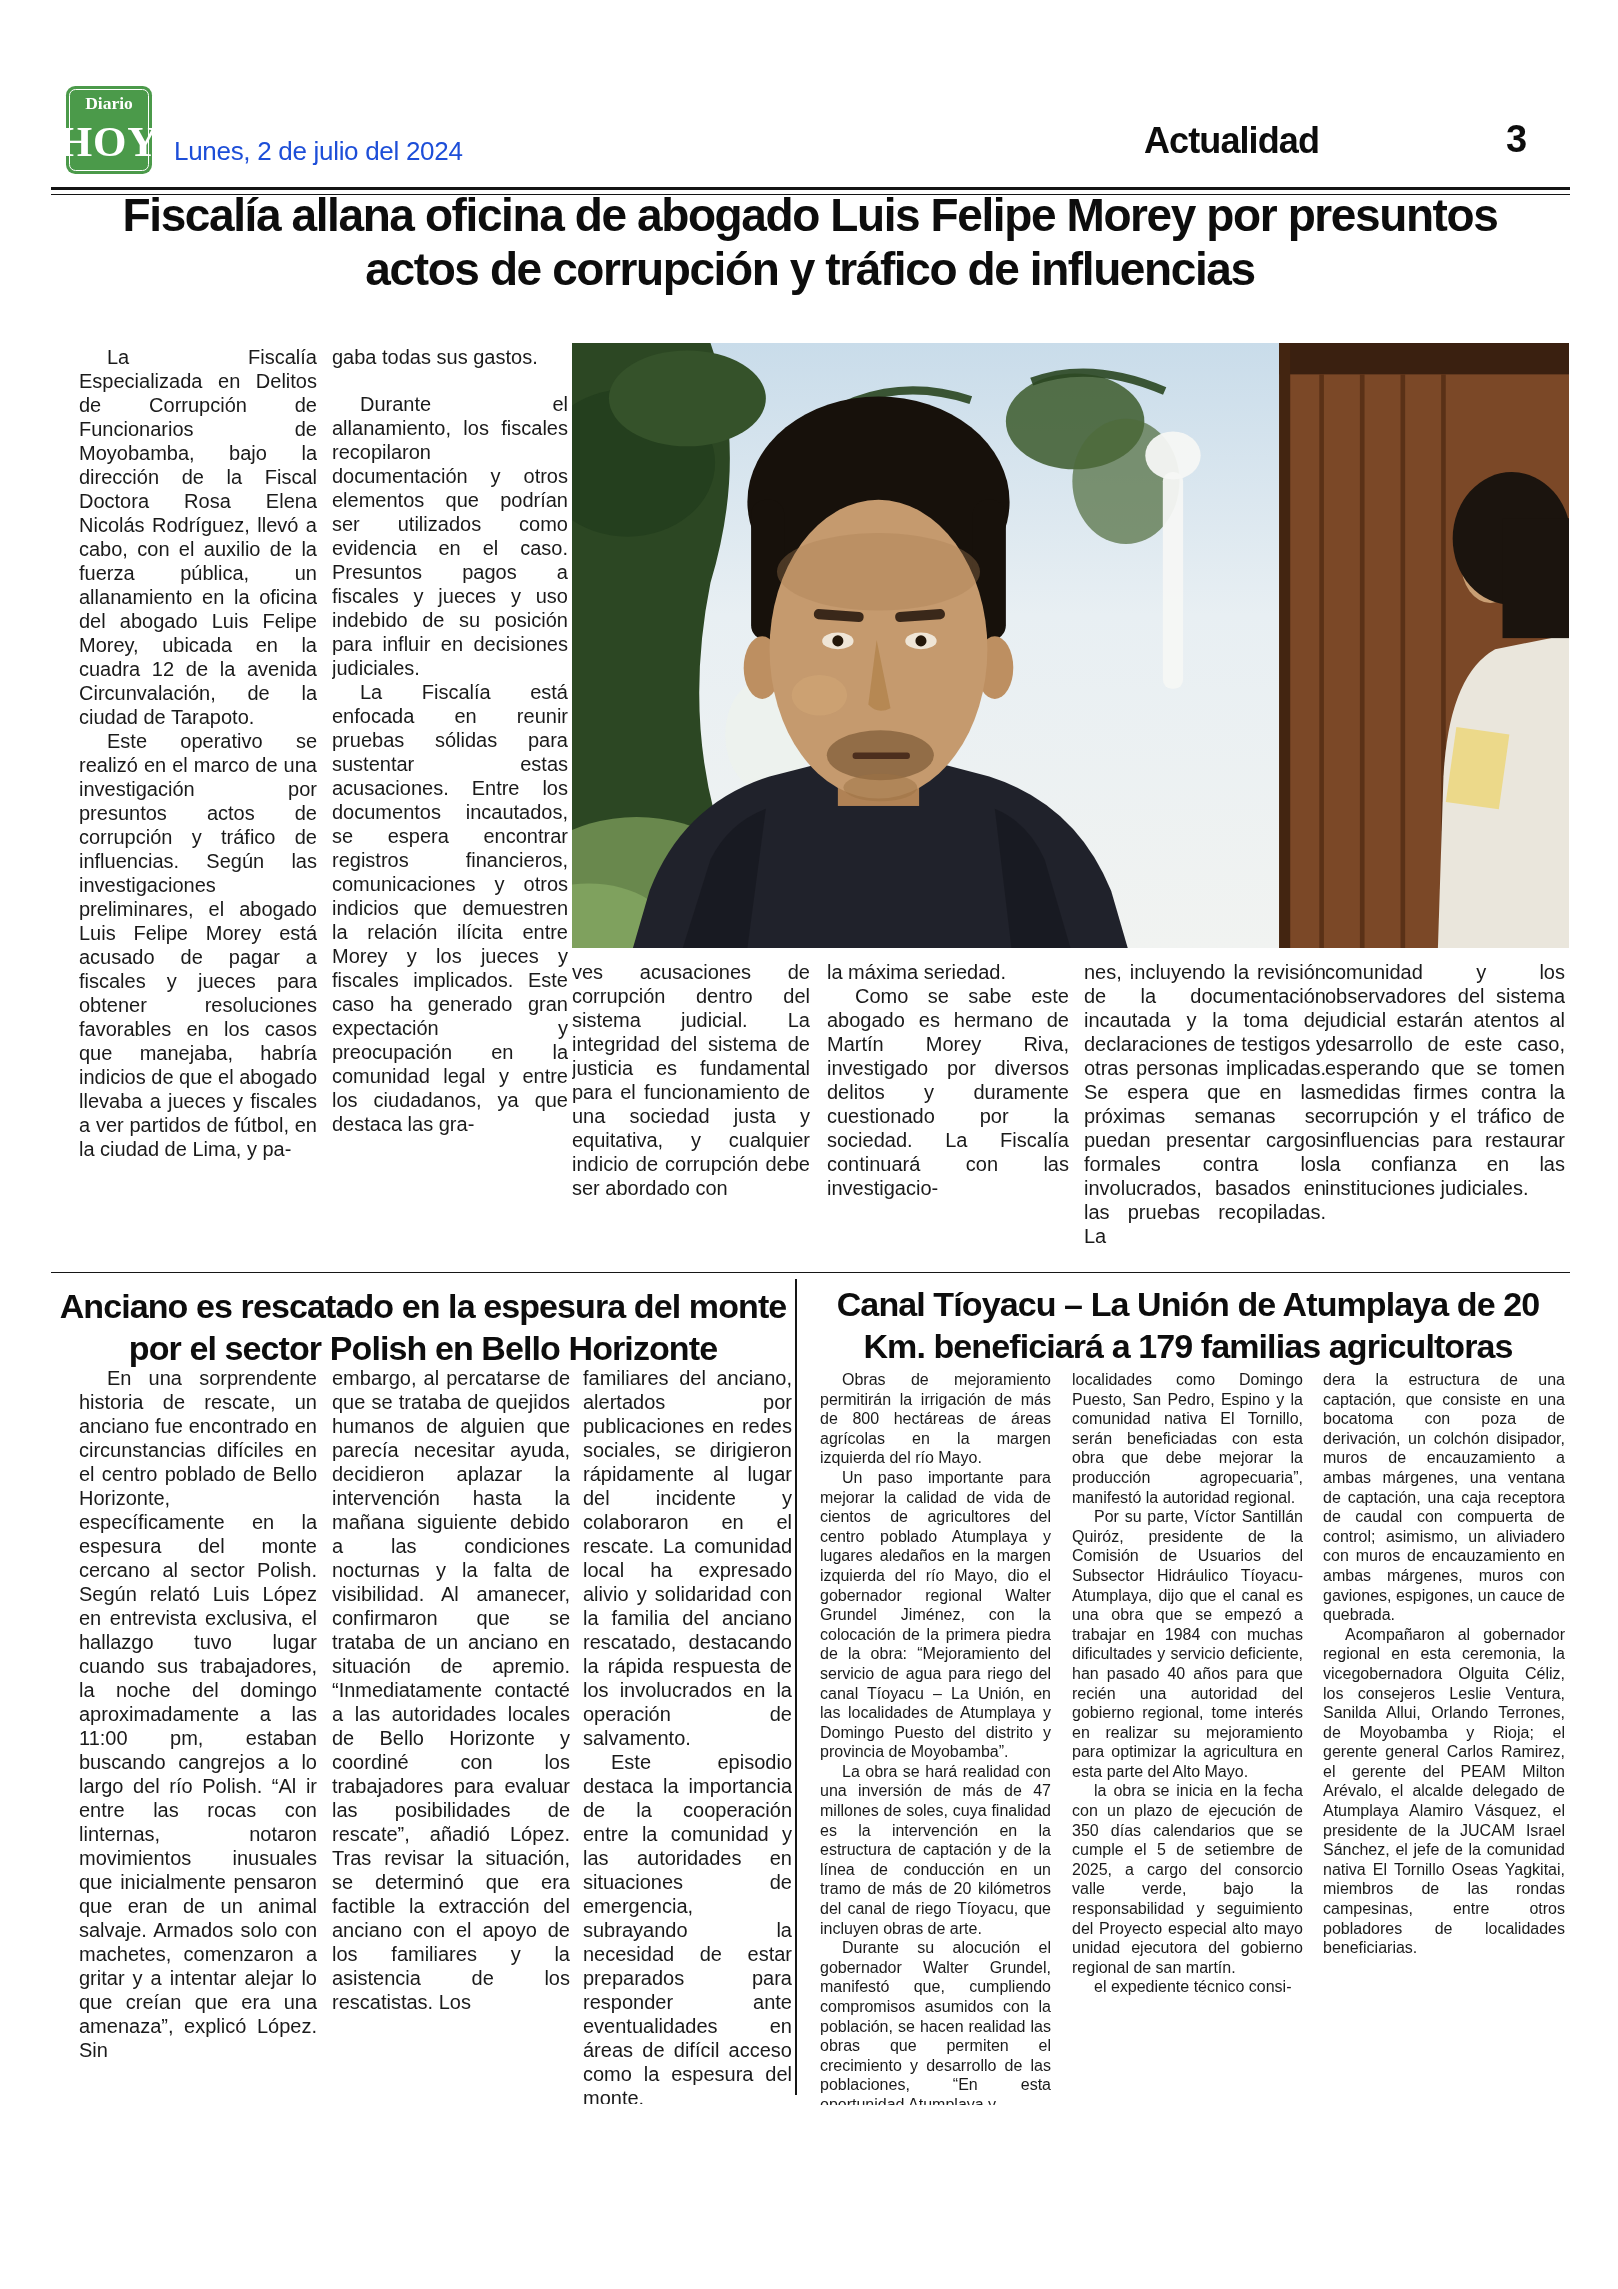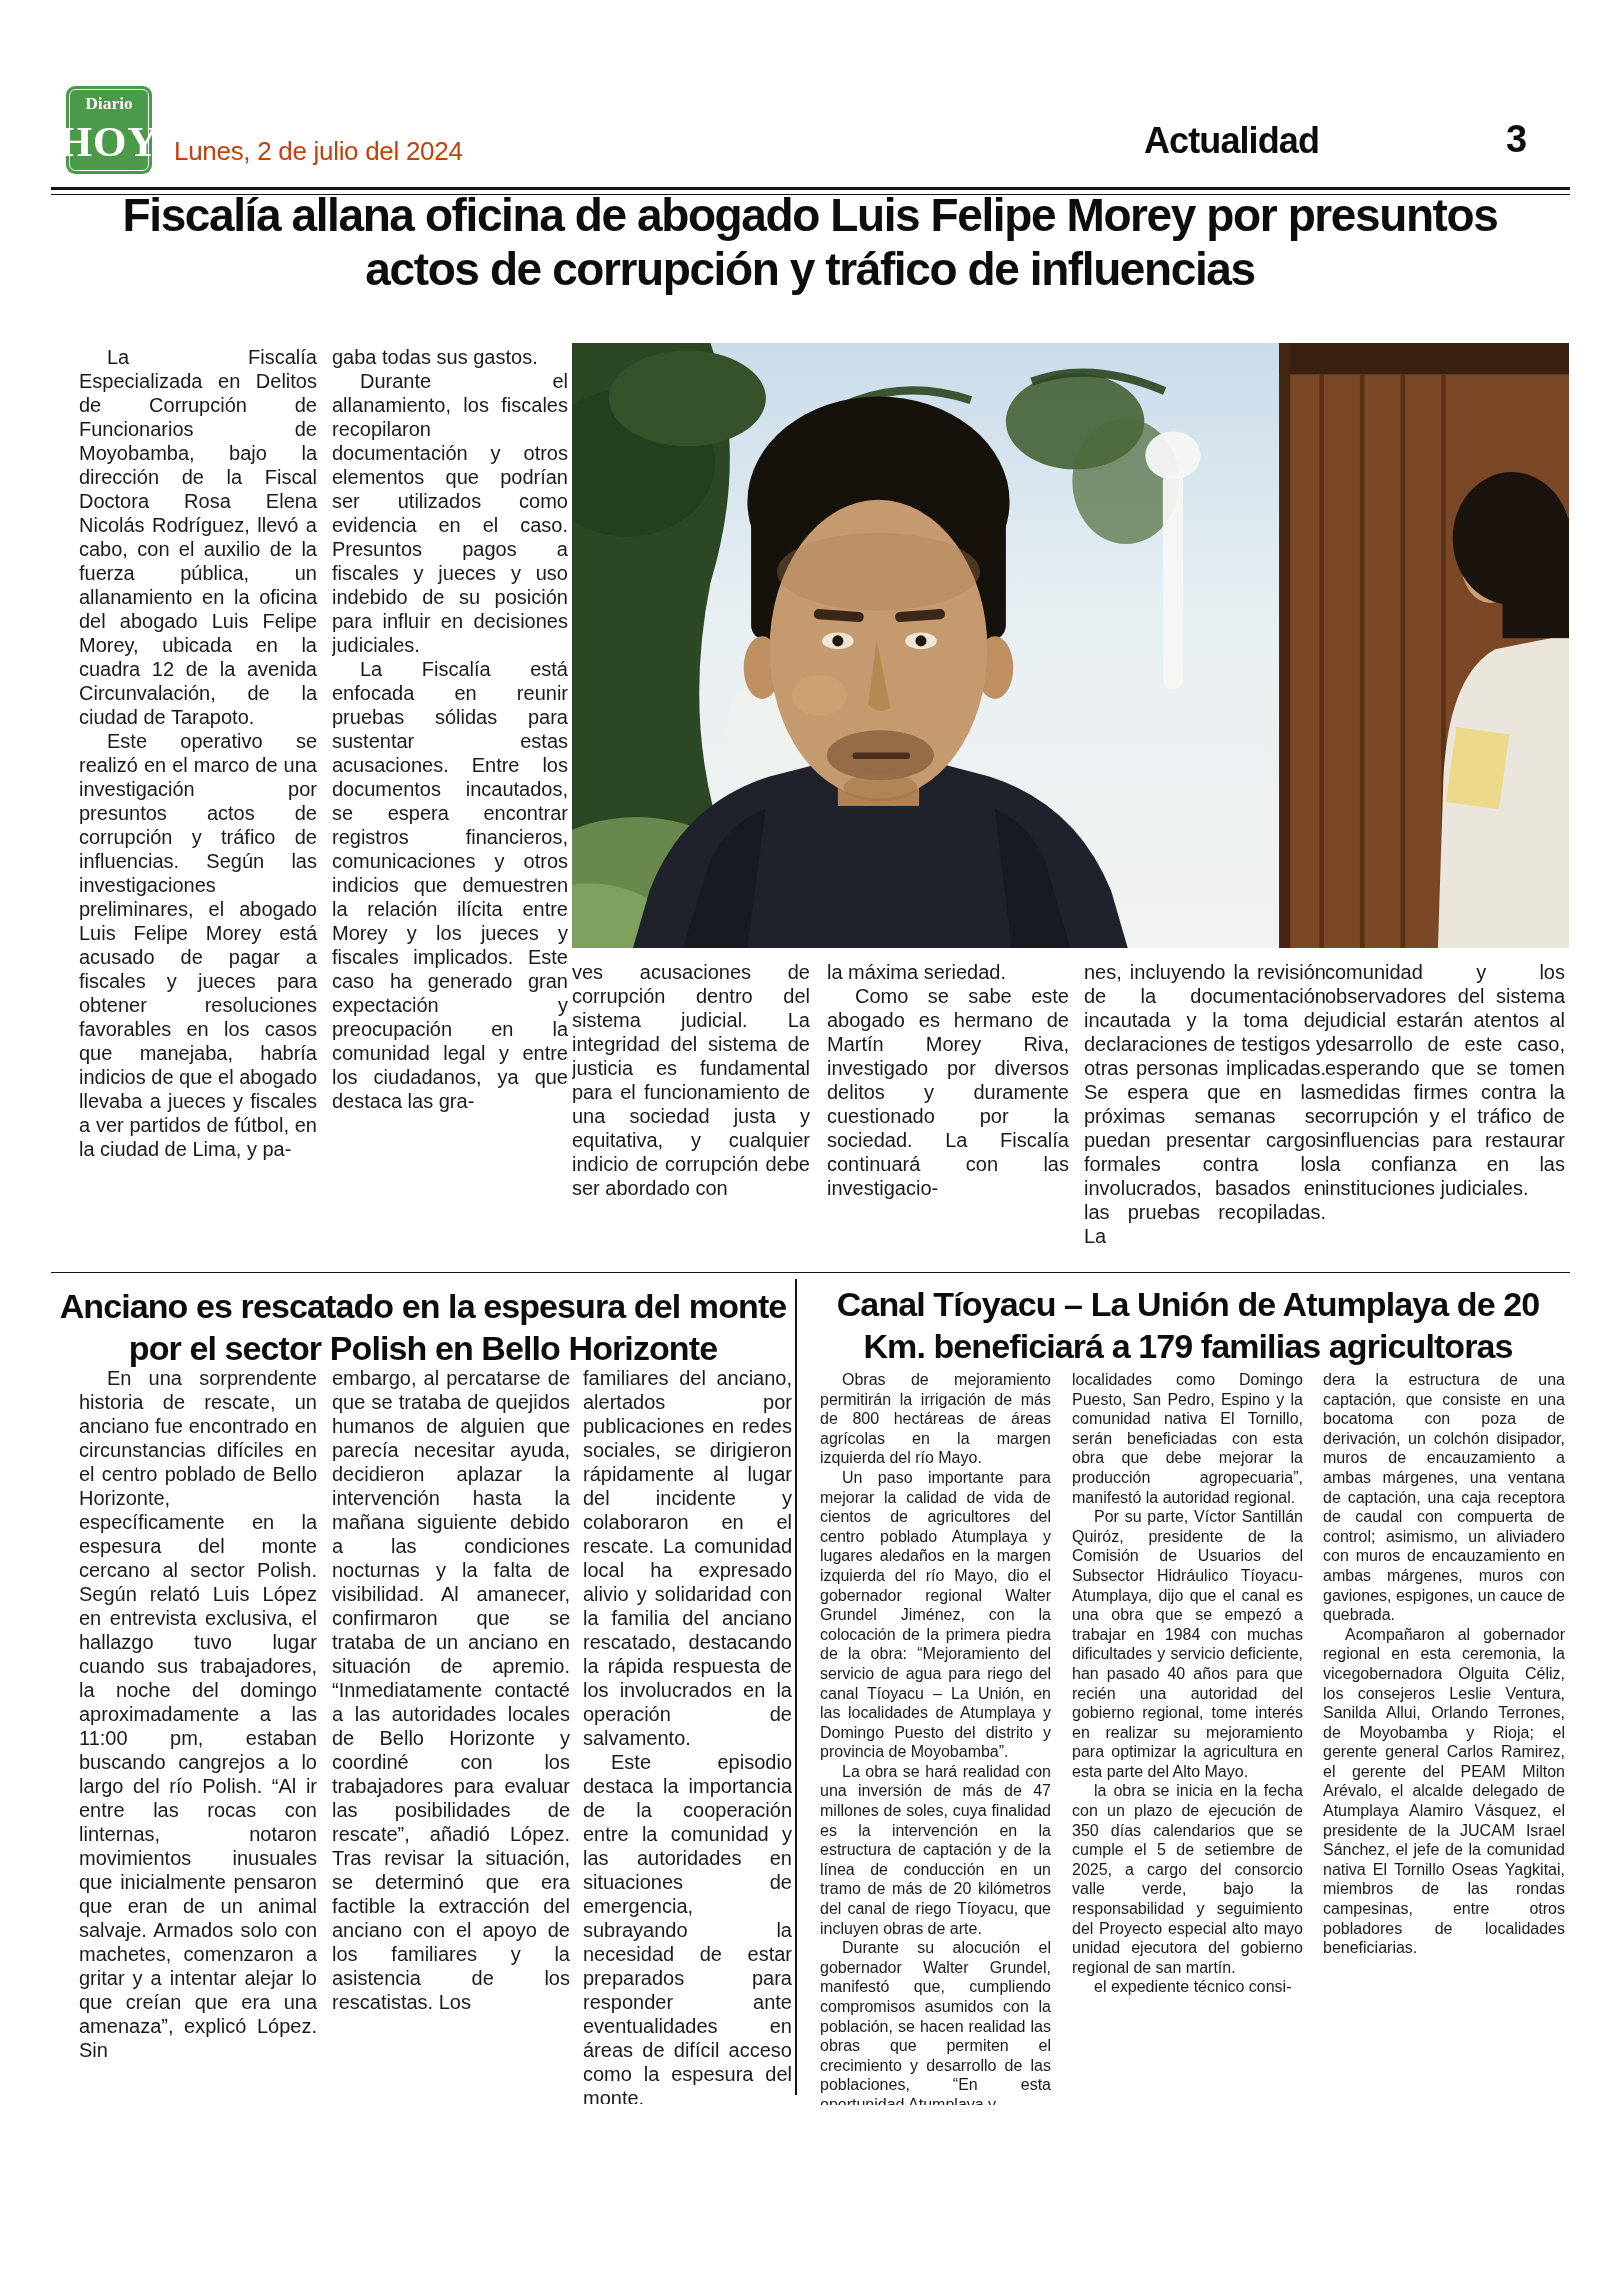--- a/index.html
+++ b/index.html
@@ -21,21 +21,21 @@
   }
   .logo-diario {
     margin-top:8.3px; font-family:"Liberation Serif","DejaVu Serif",serif;
     font-weight:bold; font-size:17.5px; color:#ffffff; line-height:18.5px;
   }
   .logo-hoy {
     font-family:"Liberation Serif","DejaVu Serif",serif; font-weight:bold;
     font-size:43px; color:#ffffff; line-height:44px; letter-spacing:0.9px; margin-top:7px;
   }
   .issue-date {
-    position:absolute; left:174px; top:136px; font-size:26px; letter-spacing:-0.3px; color:#c2410c;
+    position:absolute; left:174px; top:136px; font-size:26px; letter-spacing:-0.3px; color:#1d4ed8;
   }
   .section-title {
     position:absolute; left:1144px; top:120px; font-size:36px; font-weight:bold;
     letter-spacing:-0.9px; color:#0d0d0d;
   }
   .page-number {
     position:absolute; left:1506px; top:118px; font-size:38px; font-weight:bold; color:#0d0d0d;
   }
   .masthead-rule {
     position:absolute; left:51px; top:187px; width:1519px; height:8.3px;
@@ -52,21 +52,21 @@
     letter-spacing:-0.9px; text-align:center; color:#0d0d0d;
   }
   .h2.a2 { left:54px;  top:1285px; width:738px; }
   .h2.a3 { left:808px; top:1283px; width:760px; }
 
   
   .col { position:absolute; overflow:hidden; }
   .bt  { font-size:20px; line-height:24px; text-align:justify; hyphens:auto; -webkit-hyphens:auto; }
   .bt p { margin:0; text-indent:28px; }
   .bt p.cont { text-indent:0; }
-  .bt p.gap  { }
+  .bt p.gap  { margin-top:23px; }
   .small { font-size:16px; line-height:19.6px; text-align:justify; hyphens:auto; -webkit-hyphens:auto; }
   .small p { margin:0; text-indent:22px; }
   .small p.cont { text-indent:0; }
 
   
   .a1c1 { left:79px;  top:345px;  width:238px; height:927px; }
   .a1c2 { left:332px; top:345px;  width:236px; height:927px; }
   .a1c3 { left:572px; top:960px; width:238px; height:312px; }
   .a1c4 { left:827px; top:960px; width:242px; height:312px; }
   .a1c5 { left:1084px;top:960px; width:242px; height:312px; }

